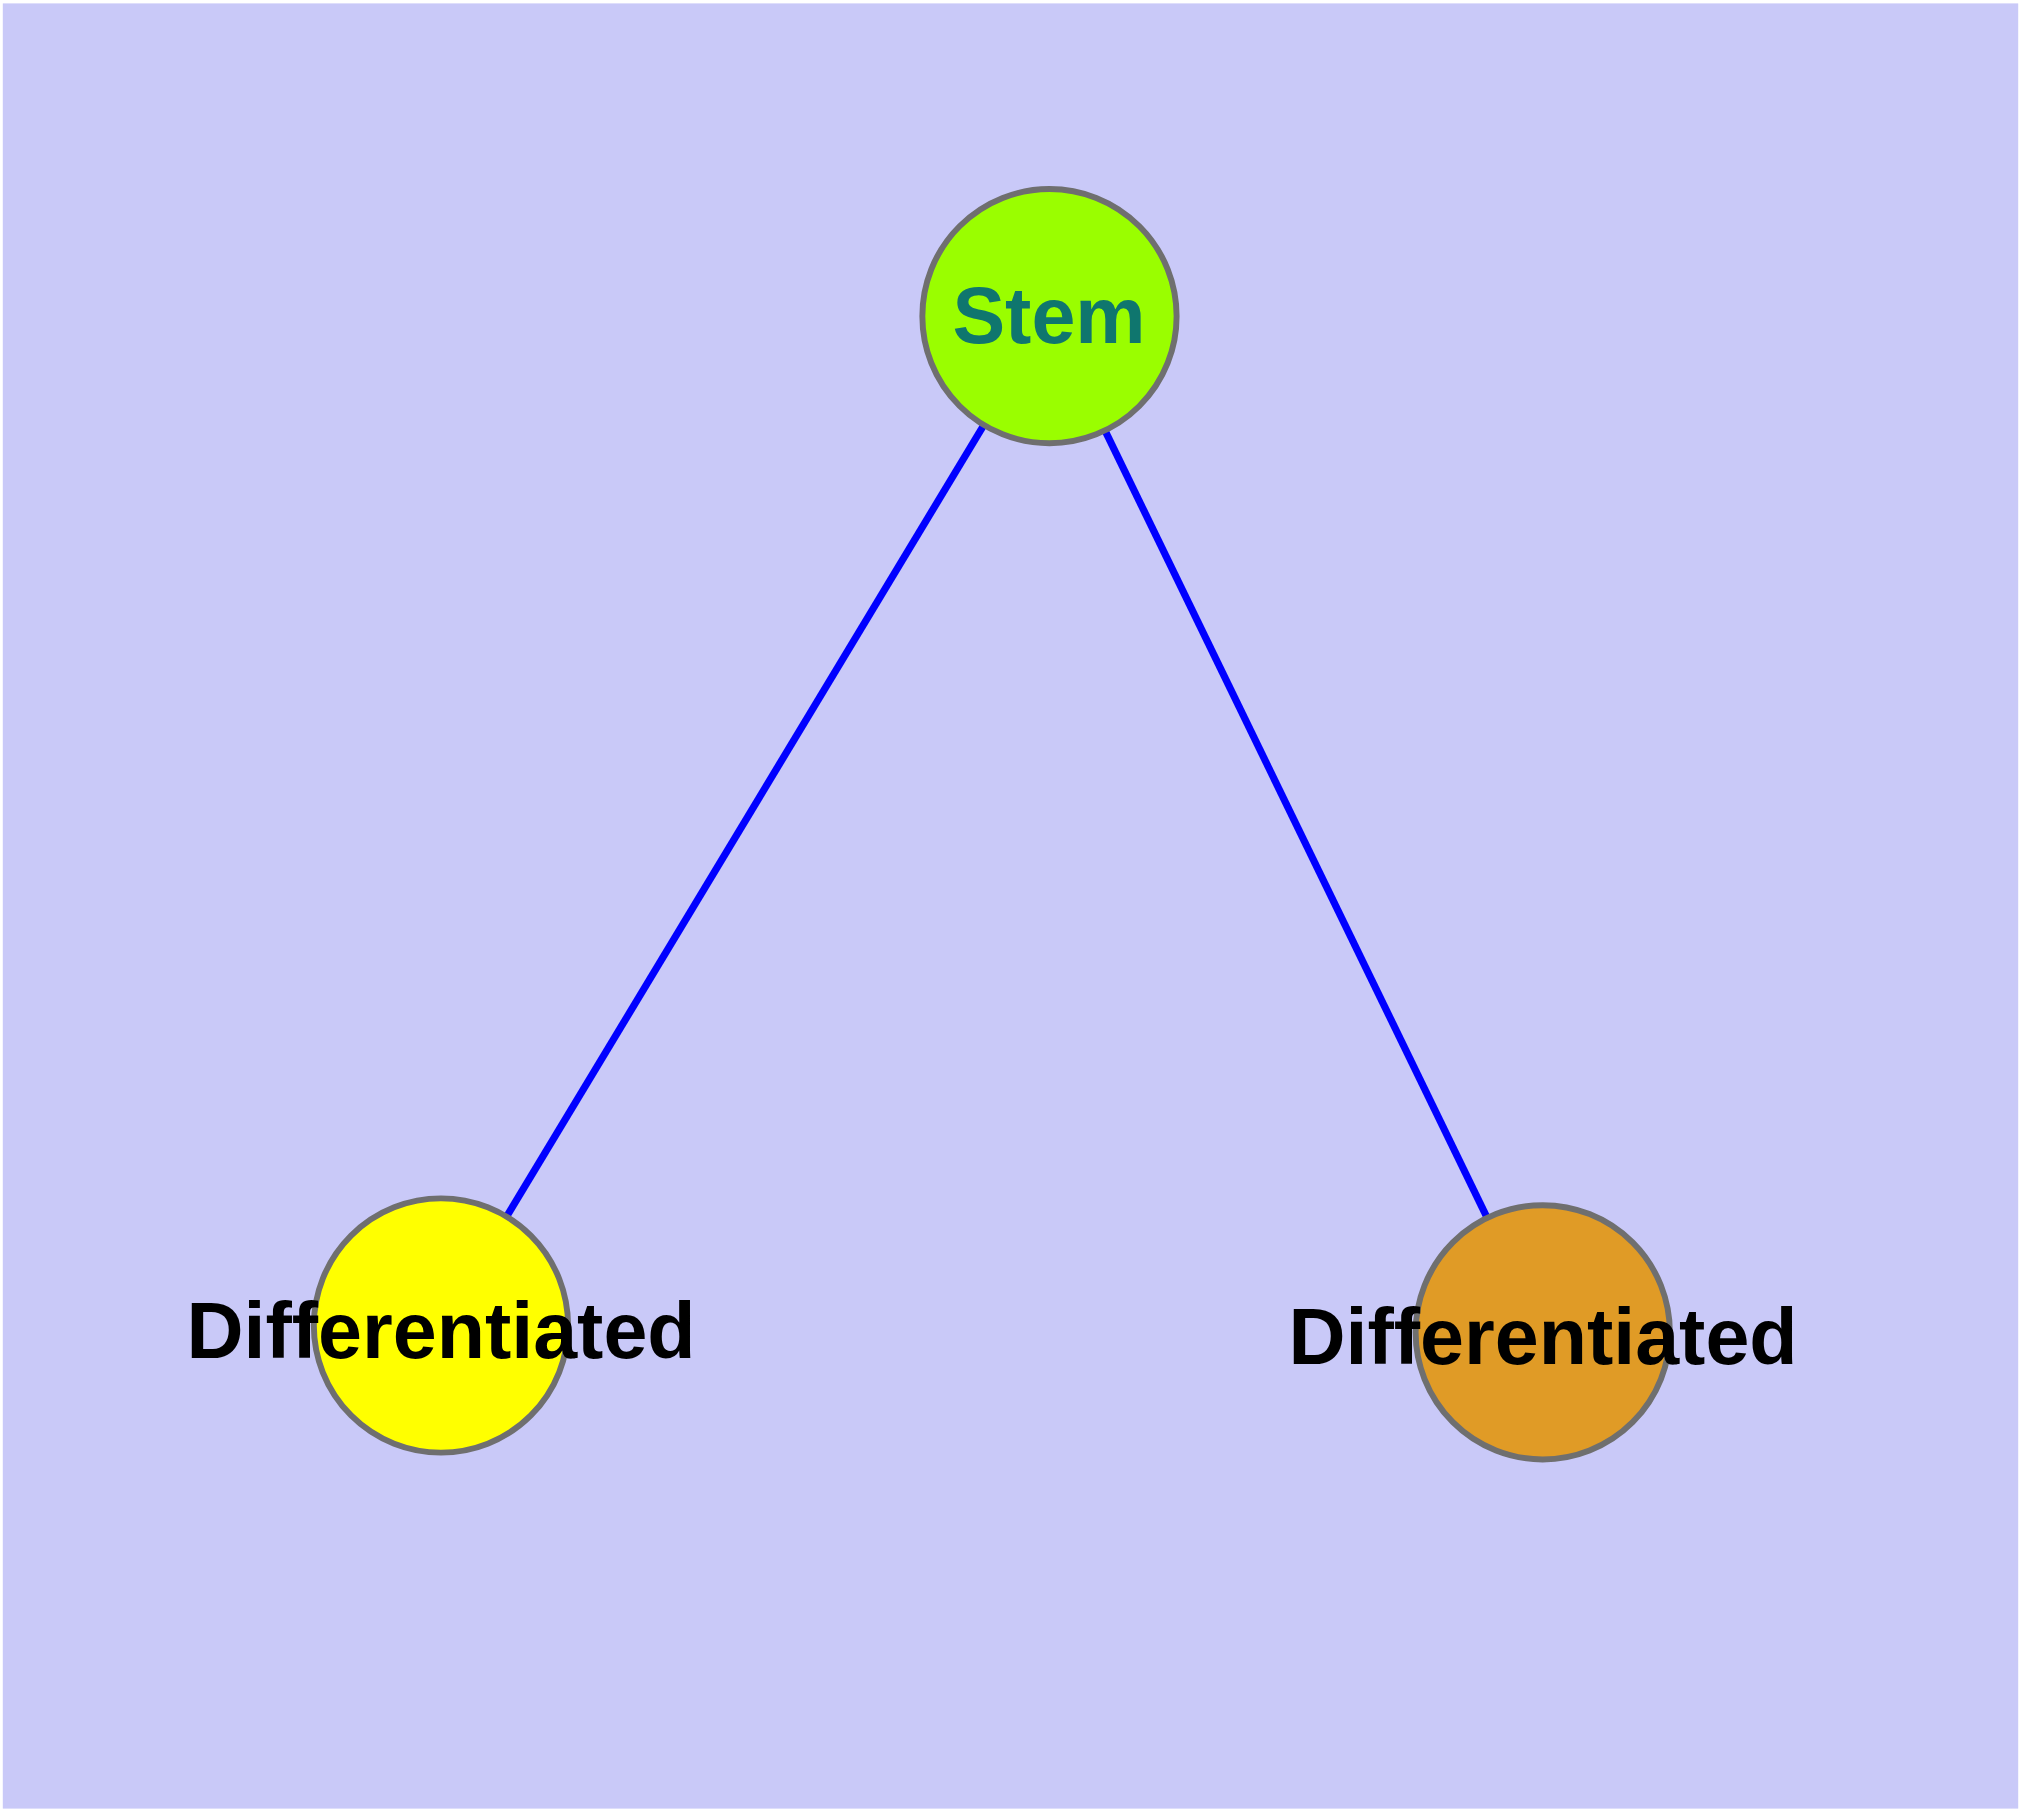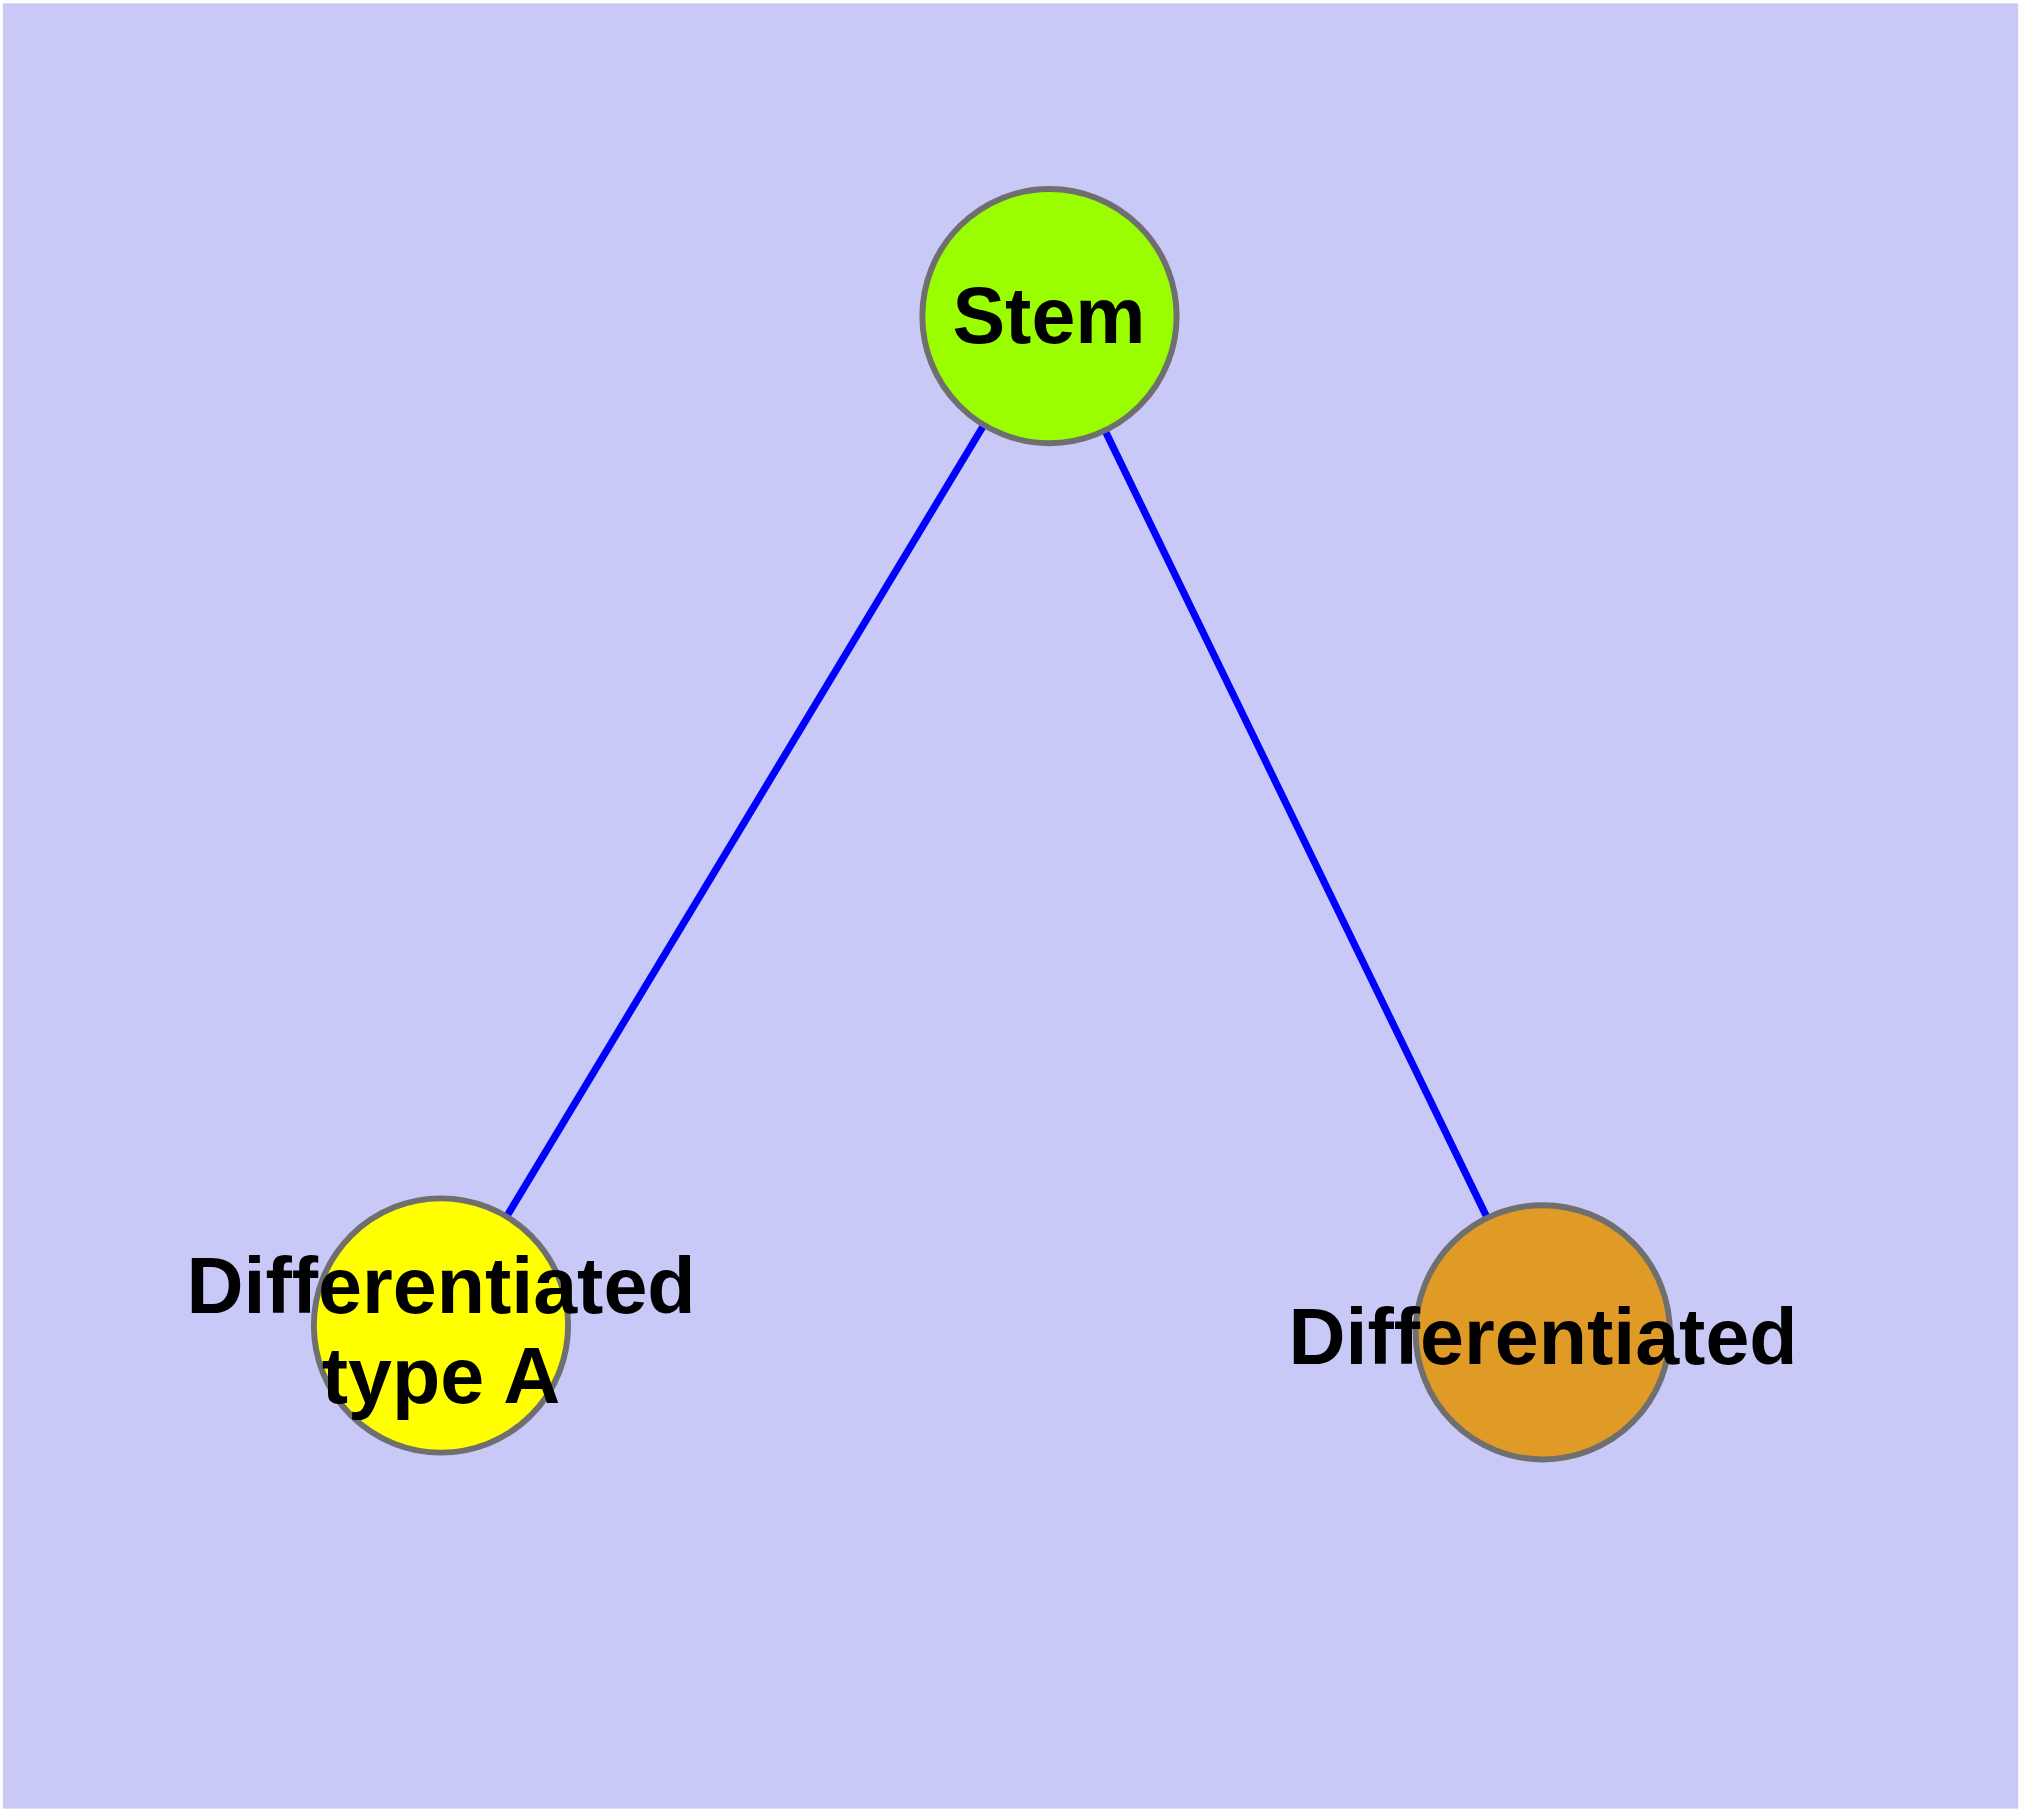--- a/index.html
+++ b/index.html
@@ -43,27 +43,26 @@
     <rect x="3" y="4" width="2378" height="2130" fill="#C9C9F8"></rect>
 
     <line x1="1238" y1="373" x2="520" y2="1564" stroke-width="8.5" stroke="#0000FF"></line>
     <line x1="1238" y1="373" x2="1820" y2="1572" stroke-width="8.5" stroke="#0000FF"></line>
 
     <circle cx="1238" cy="373" r="150" stroke-width="7" fill="#9AFE00" stroke="#6F6F6F"></circle>
     <circle cx="520" cy="1564" r="150" stroke-width="7" fill="#FFFF00" stroke="#6F6F6F"></circle>
     <circle cx="1820" cy="1572" r="150" stroke-width="7" fill="#E09B26" stroke="#6F6F6F"></circle>
   </svg>
 
-  <div class="node-label" style="left: 1049px; top: 316px; color: #000000;">
+  <div class="node-label" style="left: 1049px; top: 316px; color: #0f766e;">
     <div>Stem</div>
   </div>
 
   <div class="node-label" style="left: 441px; top: 1331px; color: rgb(0, 0, 0);">
     <div>Differentiated</div>
-    <div>type A</div>
   </div>
 
   <div class="node-label" style="left: 1543px; top: 1337px; color: rgb(0, 0, 0);">
     <div>Differentiated</div>
   </div>
 
 </div>
 
 
 </body></html>

